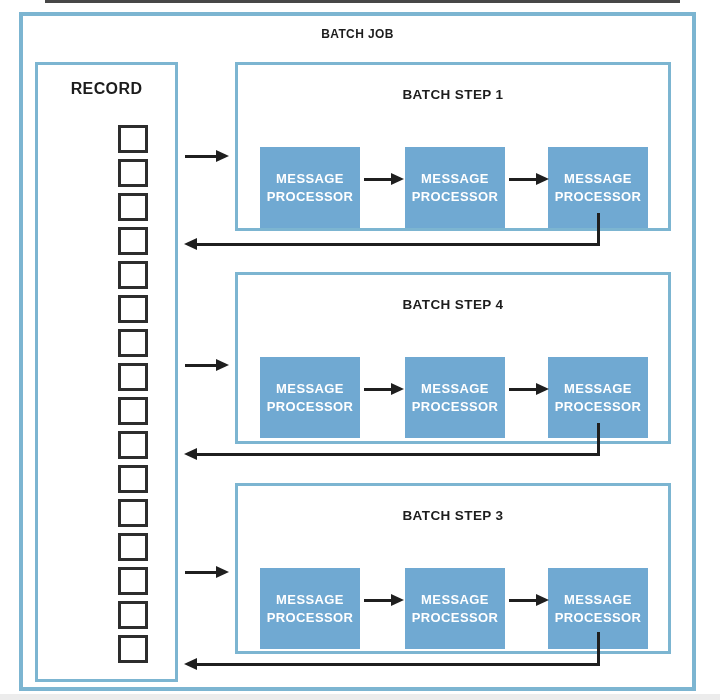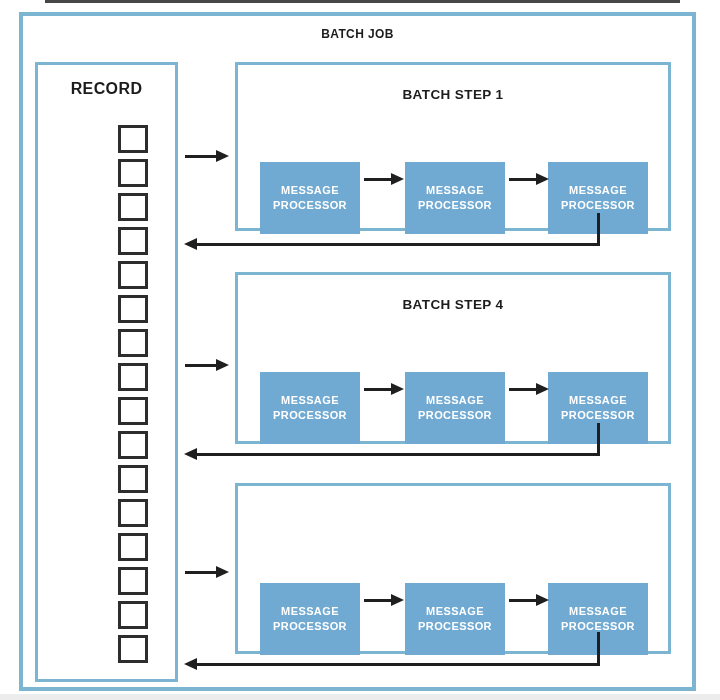--- a/index.html
+++ b/index.html
@@ -53,25 +53,24 @@
     border:3px solid var(--blue-border);box-sizing:border-box;background:#ffffff;
   }
   .step1{top:62px;height:169px;}
   .step2{top:272px;height:172px;}
   .step3{top:483px;height:171px;}
   .step-title{
     text-align:center;margin-top:22px;font-size:13.5px;font-weight:bold;
     color:var(--text-dark);letter-spacing:.4px;
   }
   .proc{
-    position:absolute;top:82px;width:100px;height:72px;background:var(--proc-blue);
+    position:absolute;top:82px;width:100px;height:81px;background:var(--proc-blue);
     display:flex;flex-direction:column;justify-content:center;align-items:center;
-    color:#ffffff;font-size:11px;font-weight:bold;letter-spacing:.4px;line-height:1.35;
+    color:#ffffff;font-size:13px;font-weight:bold;letter-spacing:.4px;line-height:1.35;
     text-align:center;
-    margin-top:15px;
   }
   .proc-1{left:22px;} .proc-2{left:167px;} .proc-3{left:310px;}
 
   .hline{position:absolute;height:3px;background:var(--arrow);}
   .vline{position:absolute;width:3px;background:var(--arrow);}
   .head-right{
     position:absolute;width:0;height:0;
     border-top:6.5px solid transparent;border-bottom:6.5px solid transparent;
     border-left:13px solid var(--arrow);
   }
@@ -172,20 +171,21 @@
       <span>MESSAGE</span>
       <span>PROCESSOR</span>
     </div>
     <div class="hline pa-line-a"></div>
     <div class="head-right pa-head-a"></div>
     <div class="hline pa-line-b"></div>
     <div class="head-right pa-head-b"></div>
   </div>
 
   <div class="step-box step3">
+    <div class="step-title">BATCH STEP 3</div>
     <div class="proc proc-1">
       <span>MESSAGE</span>
       <span>PROCESSOR</span>
     </div>
     <div class="proc proc-2">
       <span>MESSAGE</span>
       <span>PROCESSOR</span>
     </div>
     <div class="proc proc-3">
       <span>MESSAGE</span>

